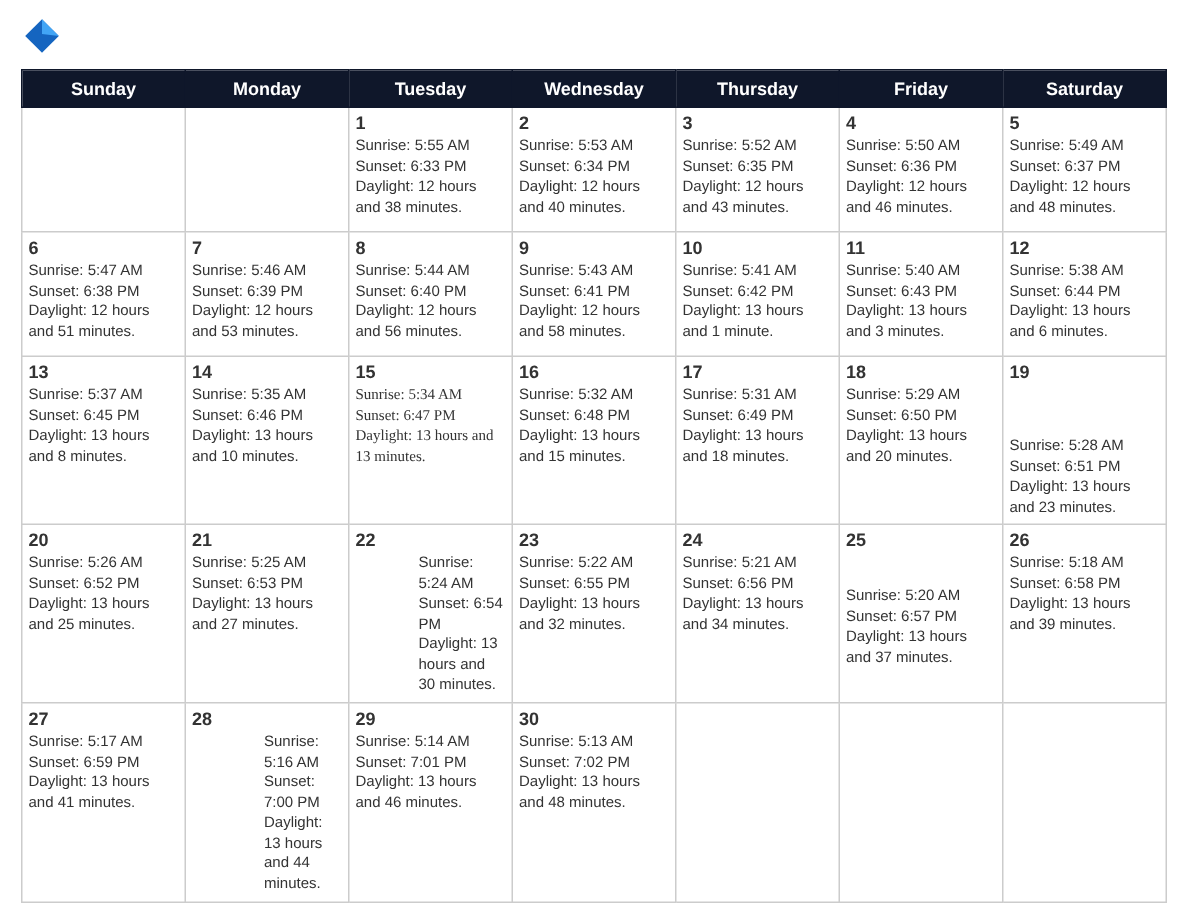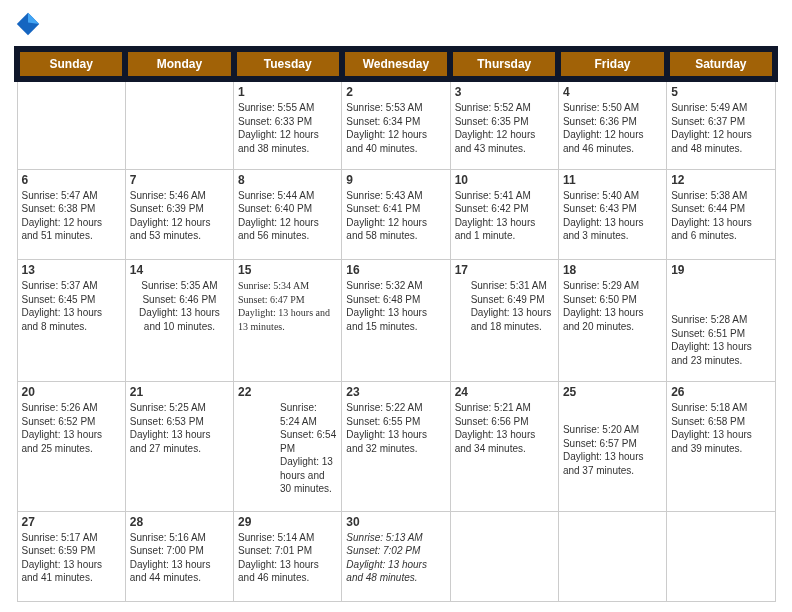--- a/index.html
+++ b/index.html
@@ -54,27 +54,27 @@
     }
     .calendar {
       flex: 1;
       border: 1px solid #ccc;
       border-collapse: collapse;
       width: 100%;
       table-layout: fixed;
       font-size: 10.5px;
     }
     .calendar thead tr th {
-      background-color: #a16207;
+      background-color: #0f172a;
       color: #fff;
       text-align: center;
       padding: 5px 2px;
       font-size: 12px;
       font-weight: bold;
-      border: 6px solid #0f172a;
+      border: 1px solid #0f172a;
     }
     .calendar tbody tr td {
       border: 1px solid #ccc;
       vertical-align: top;
       padding: 3px 4px;
       height: 82px;
       color: #333;
     }
     .calendar tbody tr td.empty {
       background: #fff;
@@ -207,39 +207,39 @@
         </tr>
         <tr>
           <td>
             <span class="cell-day">13</span>
             <div class="cell-info" style="white-space: pre-line;">Sunrise: 5:37 AM
 Sunset: 6:45 PM
 Daylight: 13 hours and 8 minutes.</div>
           </td>
           <td>
             <span class="cell-day">14</span>
-            <div class="cell-info" style="white-space: pre-line; text-align: center;">Sunrise: 5:35 AM
+            <div class="cell-info" style="white-space: pre-line;">Sunrise: 5:35 AM
 Sunset: 6:46 PM
 Daylight: 13 hours and 10 minutes.</div>
           </td>
           <td>
             <span class="cell-day">15</span>
             <div class="cell-info" style="white-space: pre-line; font-family: Liberation Serif, serif;">Sunrise: 5:34 AM
 Sunset: 6:47 PM
 Daylight: 13 hours and 13 minutes.</div>
           </td>
           <td>
             <span class="cell-day">16</span>
             <div class="cell-info" style="white-space: pre-line;">Sunrise: 5:32 AM
 Sunset: 6:48 PM
 Daylight: 13 hours and 15 minutes.</div>
           </td>
           <td>
             <span class="cell-day">17</span>
-            <div class="cell-info" style="white-space: pre-line; margin-left: 16px;">Sunrise: 5:31 AM
+            <div class="cell-info" style="white-space: pre-line;">Sunrise: 5:31 AM
 Sunset: 6:49 PM
 Daylight: 13 hours and 18 minutes.</div>
           </td>
           <td>
             <span class="cell-day">18</span>
             <div class="cell-info" style="white-space: pre-line;">Sunrise: 5:29 AM
 Sunset: 6:50 PM
 Daylight: 13 hours and 20 minutes.</div>
           </td>
           <td>
@@ -295,33 +295,33 @@
         </tr>
         <tr>
           <td>
             <span class="cell-day">27</span>
             <div class="cell-info" style="white-space: pre-line;">Sunrise: 5:17 AM
 Sunset: 6:59 PM
 Daylight: 13 hours and 41 minutes.</div>
           </td>
           <td>
             <span class="cell-day">28</span>
-            <div class="cell-info" style="white-space: pre-line;">Sunrise: 5:16 AM
+            <div class="cell-info" style="white-space: pre-line; margin-left: 48px;">Sunrise: 5:16 AM
 Sunset: 7:00 PM
 Daylight: 13 hours and 44 minutes.</div>
           </td>
           <td>
             <span class="cell-day">29</span>
             <div class="cell-info" style="white-space: pre-line;">Sunrise: 5:14 AM
 Sunset: 7:01 PM
 Daylight: 13 hours and 46 minutes.</div>
           </td>
           <td>
             <span class="cell-day">30</span>
-            <div class="cell-info" style="white-space: pre-line; font-style: italic;">Sunrise: 5:13 AM
+            <div class="cell-info" style="white-space: pre-line;">Sunrise: 5:13 AM
 Sunset: 7:02 PM
 Daylight: 13 hours and 48 minutes.</div>
           </td>
           <td class="empty"></td>
           <td class="empty"></td>
           <td class="empty"></td>
         </tr>
       </tbody>
   </table>
 </div>

